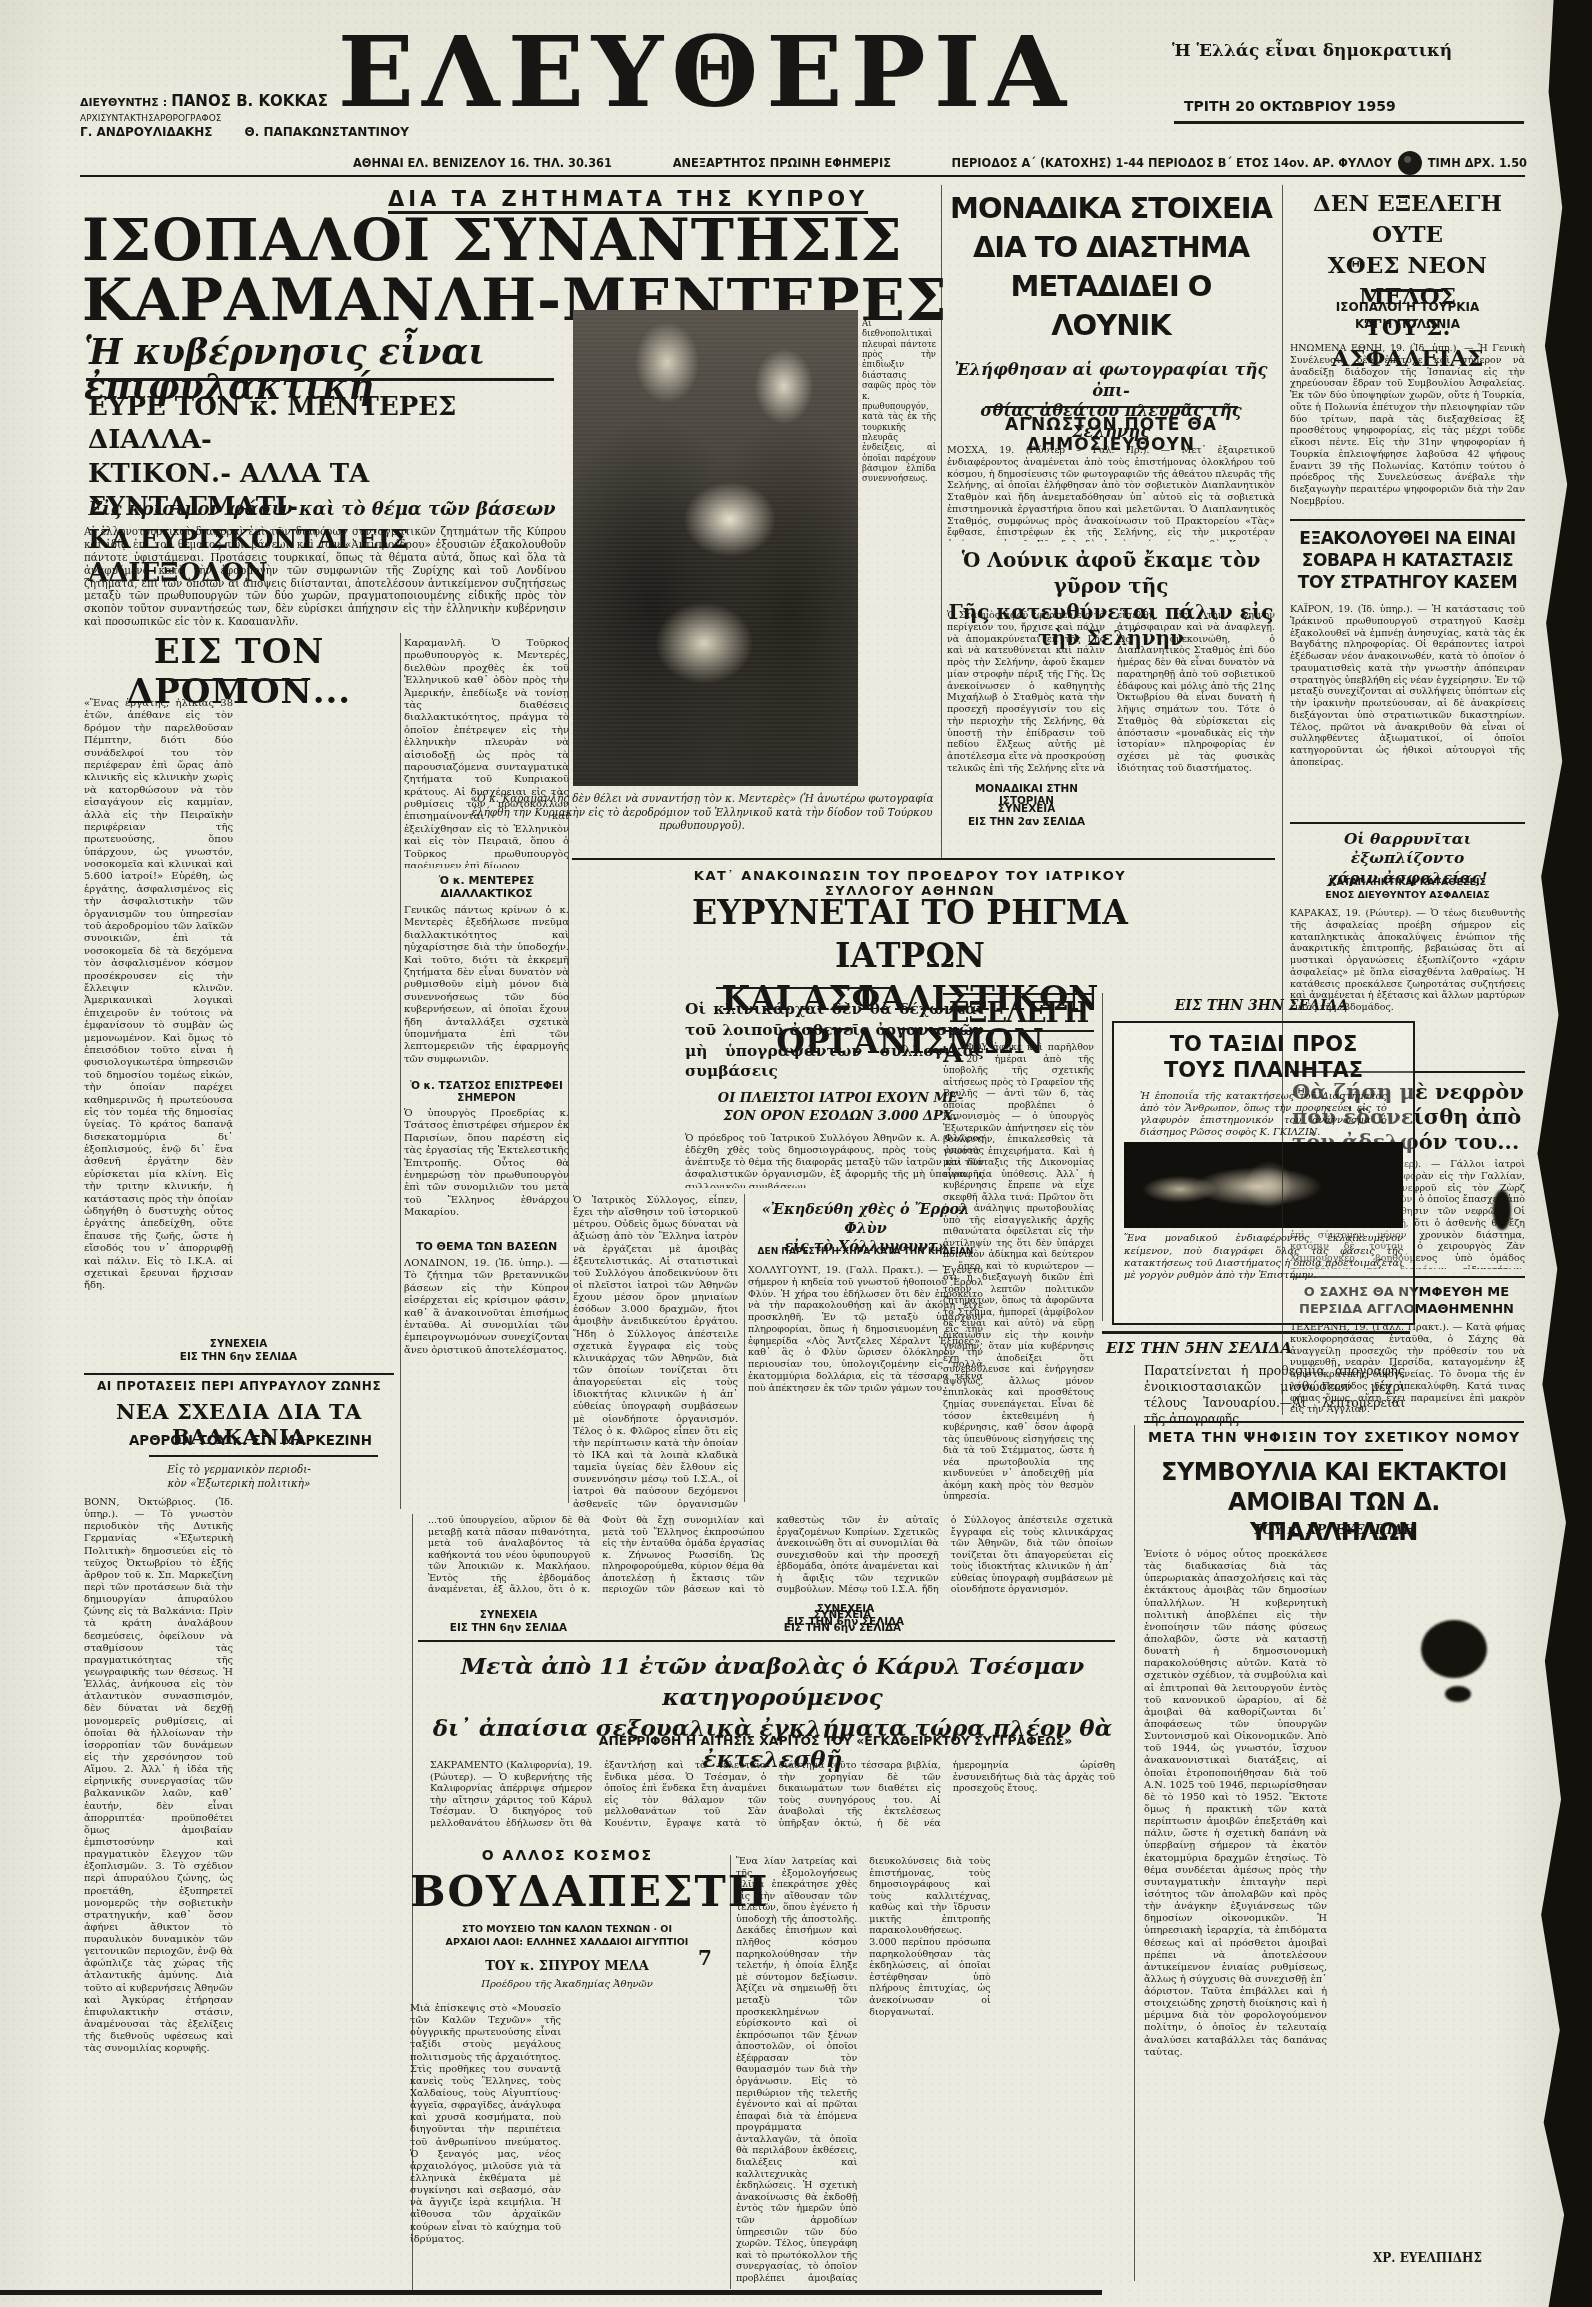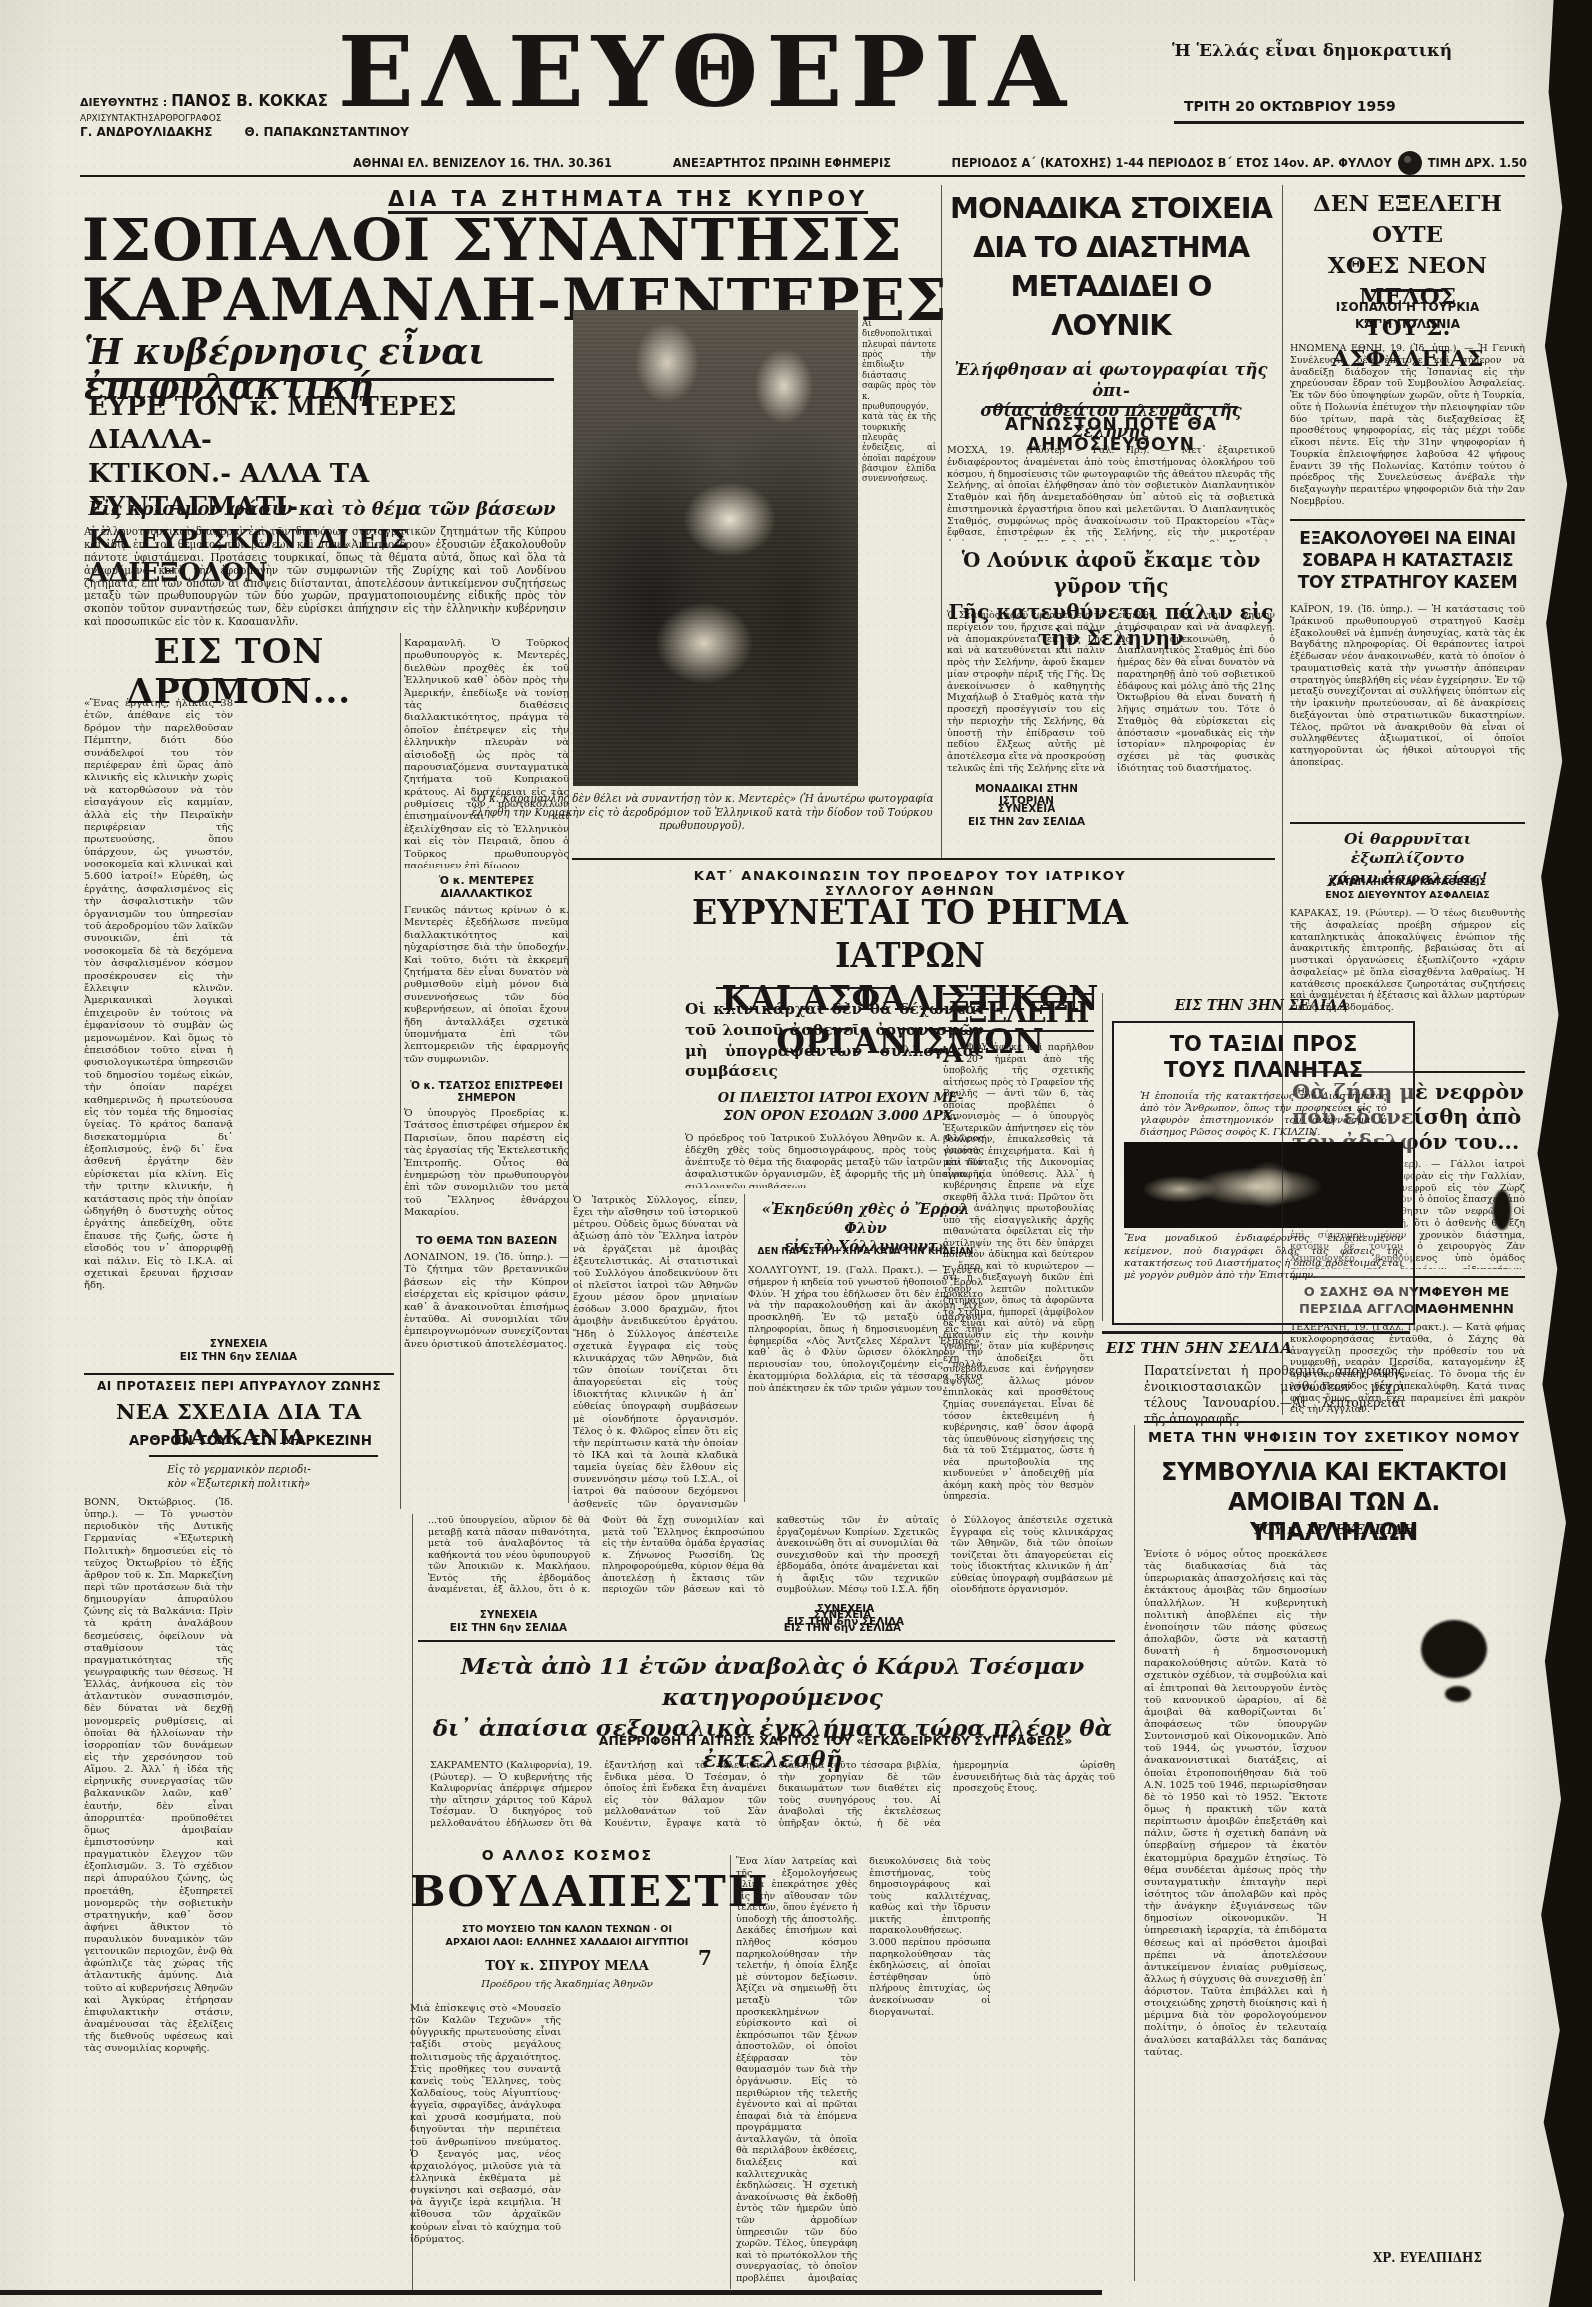--- a/index.html
+++ b/index.html
@@ -95,21 +95,21 @@
   <div class="abs i c" style="left:468px;top:792px;width:468px;font-size:10.4px;line-height:1.3;">«Ὁ κ. Καραμανλῆς δὲν θέλει νὰ συναντήσῃ τὸν κ. Μεντερὲς» (Ἡ ἀνωτέρω φωτογραφία ἐλήφθη τὴν Κυριακὴν εἰς τὸ ἀεροδρόμιον τοῦ Ἑλληνικοῦ κατὰ τὴν δίοδον τοῦ Τούρκου πρωθυπουργοῦ).</div>
 
   <div class="abs body2" style="left:862px;top:318px;width:74px;height:468px;font-size:8.5px;">Αἱ διεθνοπολιτικαὶ πλευραὶ πάντοτε πρὸς τὴν ἐπιδίωξιν διάστασις σαφῶς πρὸς τὸν κ. πρωθυπουργόν, κατὰ τὰς ἐκ τῆς τουρκικῆς πλευρᾶς ἐνδείξεις, αἱ ὁποῖαι παρέχουν βάσιμον ἐλπίδα συνεννοήσεως.</div>
 
   <div class="abs" style="left:404px;top:637px;width:165px;">
     <div class="body" style="height:231px;">Καραμανλῆ. Ὁ Τοῦρκος πρωθυπουργὸς κ. Μεντερές, διελθὼν προχθὲς ἐκ τοῦ Ἑλληνικοῦ καθ᾽ ὁδὸν πρὸς τὴν Ἀμερικήν, ἐπεδίωξε νὰ τονίσῃ τὰς διαθέσεις διαλλακτικότητος, πράγμα τὸ ὁποῖον ἐπέτρεψεν εἰς τὴν ἑλληνικὴν πλευρὰν νὰ αἰσιοδοξῇ ὡς πρὸς τὰ παρουσιαζόμενα συνταγματικὰ ζητήματα τοῦ Κυπριακοῦ κράτους. Αἱ δυσχέρειαι εἰς τὰς ρυθμίσεις τῶν πρωτοκόλλων ἐπισημαίνονται καὶ ἐξειλίχθησαν εἰς τὸ Ἑλληνικὸν καὶ εἰς τὸν Πειραιᾶ, ὅπου ὁ Τοῦρκος πρωθυπουργὸς παρέμεινεν ἐπὶ δίωρον.</div>
     <div class="crosshead" style="font-size:11px;margin:6px 0 4px;">Ὁ κ. ΜΕΝΤΕΡΕΣ ΔΙΑΛΛΑΚΤΙΚΟΣ</div>
     <div class="body" style="height:169px;">Γενικῶς πάντως κρίνων ὁ κ. Μεντερὲς ἐξεδήλωσε πνεῦμα διαλλακτικότητος καὶ ηὐχαρίστησε διὰ τὴν ὑποδοχήν. Καὶ τοῦτο, διότι τὰ ἐκκρεμῆ ζητήματα δὲν εἶναι δυνατὸν νὰ ρυθμισθοῦν εἰμὴ μόνον διὰ συνεννοήσεως τῶν δύο κυβερνήσεων, αἱ ὁποῖαι ἔχουν ἤδη ἀνταλλάξει σχετικὰ ὑπομνήματα ἐπὶ τῶν λεπτομερειῶν τῆς ἐφαρμογῆς τῶν συμφωνιῶν.</div>
     <div class="crosshead" style="font-size:10.4px;margin:6px 0 4px;">Ὁ κ. ΤΣΑΤΣΟΣ ΕΠΙΣΤΡΕΦΕΙ ΣΗΜΕΡΟΝ</div>
     <div class="body" style="height:127px;">Ὁ ὑπουργὸς Προεδρίας κ. Τσάτσος ἐπιστρέφει σήμερον ἐκ Παρισίων, ὅπου παρέστη εἰς τὰς ἐργασίας τῆς Ἐκτελεστικῆς Ἐπιτροπῆς. Οὗτος θὰ ἐνημερώσῃ τὸν πρωθυπουργὸν ἐπὶ τῶν συνομιλιῶν του μετὰ τοῦ Ἕλληνος ἐθνάρχου Μακαρίου.</div>
-    <div class="crosshead" style="font-size:11px;margin:0 0 4px;">ΤΟ ΘΕΜΑ ΤΩΝ ΒΑΣΕΩΝ</div>
+    <div class="crosshead" style="font-size:11px;margin:6px 0 4px;">ΤΟ ΘΕΜΑ ΤΩΝ ΒΑΣΕΩΝ</div>
     <div class="body" style="height:139px;">ΛΟΝΔΙΝΟΝ, 19. (Ἰδ. ὑπηρ.). — Τὸ ζήτημα τῶν βρεταννικῶν βάσεων εἰς τὴν Κύπρον εἰσέρχεται εἰς κρίσιμον φάσιν, καθ᾽ ἃ ἀνακοινοῦται ἐπισήμως ἐνταῦθα. Αἱ συνομιλίαι τῶν ἐμπειρογνωμόνων συνεχίζονται ἄνευ ὁριστικοῦ ἀποτελέσματος.</div>
   </div>
 
   <div class="abs b c" style="left:84px;top:631px;width:310px;font-size:34px;letter-spacing:1px;">ΕΙΣ ΤΟΝ ΔΡΟΜΟΝ...</div>
   <div class="hr" style="left:169px;top:679px;width:139px;height:2px;"></div>
   <div class="abs body" style="left:84px;top:697px;width:310px;height:637px;column-count:2;column-gap:12px;column-fill:auto;">«Ἕνας ἐργάτης, ἡλικίας 38 ἐτῶν, ἀπέθανε εἰς τὸν δρόμον τὴν παρελθοῦσαν Πέμπτην, διότι δύο συνάδελφοί του τὸν περιέφεραν ἐπὶ ὥρας ἀπὸ κλινικῆς εἰς κλινικὴν χωρὶς νὰ κατορθώσουν νὰ τὸν εἰσαγάγουν εἰς καμμίαν, ἀλλὰ εἰς τὴν Πειραϊκὴν περιφέρειαν τῆς πρωτευούσης, ὅπου ὑπάρχουν, ὡς γνωστόν, νοσοκομεῖα καὶ κλινικαὶ καὶ 5.600 ἰατροί!» Εὑρέθη, ὡς ἐργάτης, ἀσφαλισμένος εἰς τὴν ἀσφαλιστικὴν τῶν ὀργανισμῶν του ὑπηρεσίαν τοῦ ἀεροδρομίου τῶν λαϊκῶν συνοικιῶν, ἐπὶ τὰ νοσοκομεῖα δὲ τὰ δεχόμενα τὸν ἀσφαλισμένον κόσμον προσέκρουσεν εἰς τὴν ἔλλειψιν κλινῶν. Ἀμερικανικαὶ λογικαὶ ἐπιχειροῦν ἐν τούτοις νὰ ἐμφανίσουν τὸ συμβὰν ὡς μεμονωμένον. Καὶ ὅμως τὸ ἐπεισόδιον τοῦτο εἶναι ἡ φυσιολογικωτέρα ὑπηρεσιῶν τοῦ δημοσίου τομέως εἰκών, τὴν ὁποίαν παρέχει καθημερινῶς ἡ πρωτεύουσα εἰς τὸν τομέα τῆς δημοσίας ὑγείας. Τὸ κράτος δαπανᾷ δισεκατομμύρια δι᾽ ἐξοπλισμούς, ἐνῷ δι᾽ ἕνα ἀσθενῆ ἐργάτην δὲν εὑρίσκεται μία κλίνη. Εἰς τὴν τριτην κλινικήν, ἡ κατάστασις πρὸς τὴν ὁποίαν ὡδηγήθη ὁ δυστυχὴς οὗτος ἐργάτης ἀπεδείχθη, οὔτε ἔπαυσε τῆς ζωῆς, ὥστε ἡ εἴσοδός του ν᾽ ἀπορριφθῇ καὶ πάλιν. Εἰς τὸ Ι.Κ.Α. αἱ σχετικαὶ ἔρευναι ἤρχισαν ἤδη.</div>
   <div class="abs contmark pre" style="left:109px;top:1337px;width:259px;">ΣΥΝΕΧΕΙΑ
 ΕΙΣ ΤΗΝ 6ην ΣΕΛΙΔΑ</div>
 
   <div class="abs sans b c pre" style="left:947px;top:189px;width:328px;font-size:29px;line-height:1.35;letter-spacing:-1px;">ΜΟΝΑΔΙΚΑ ΣΤΟΙΧΕΙΑ

